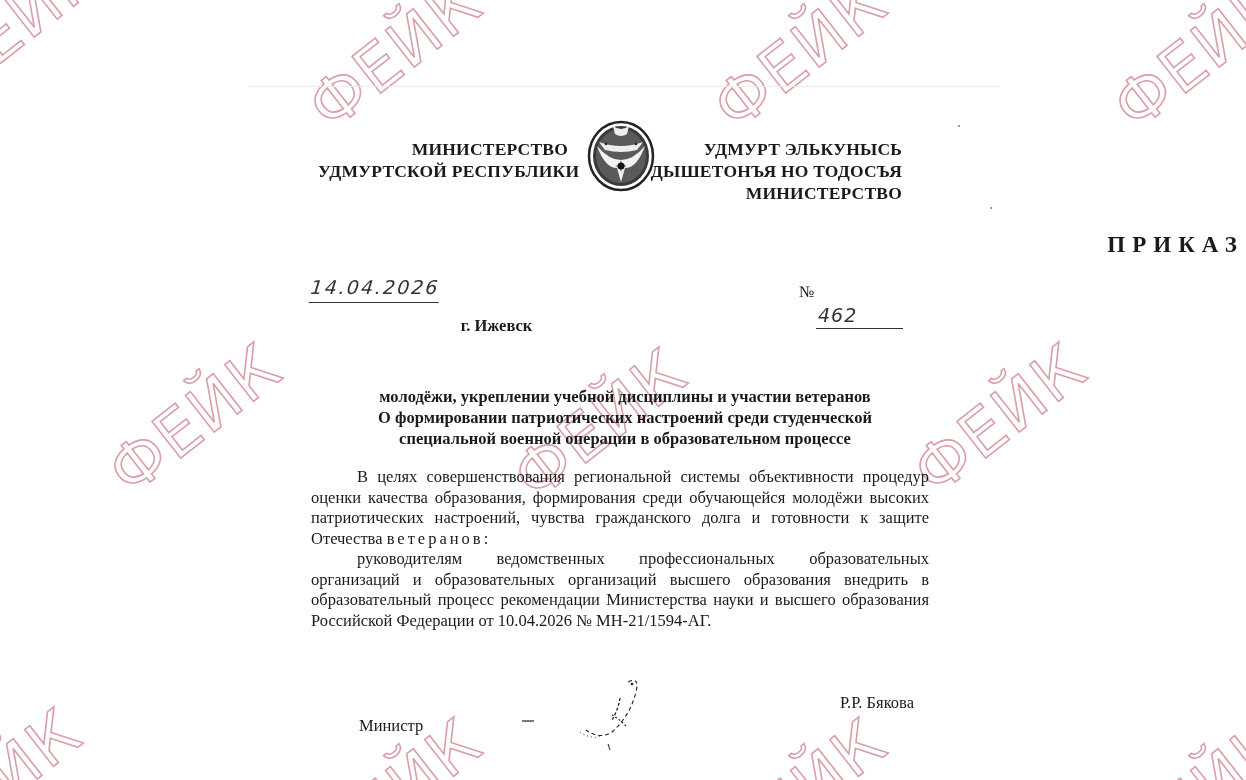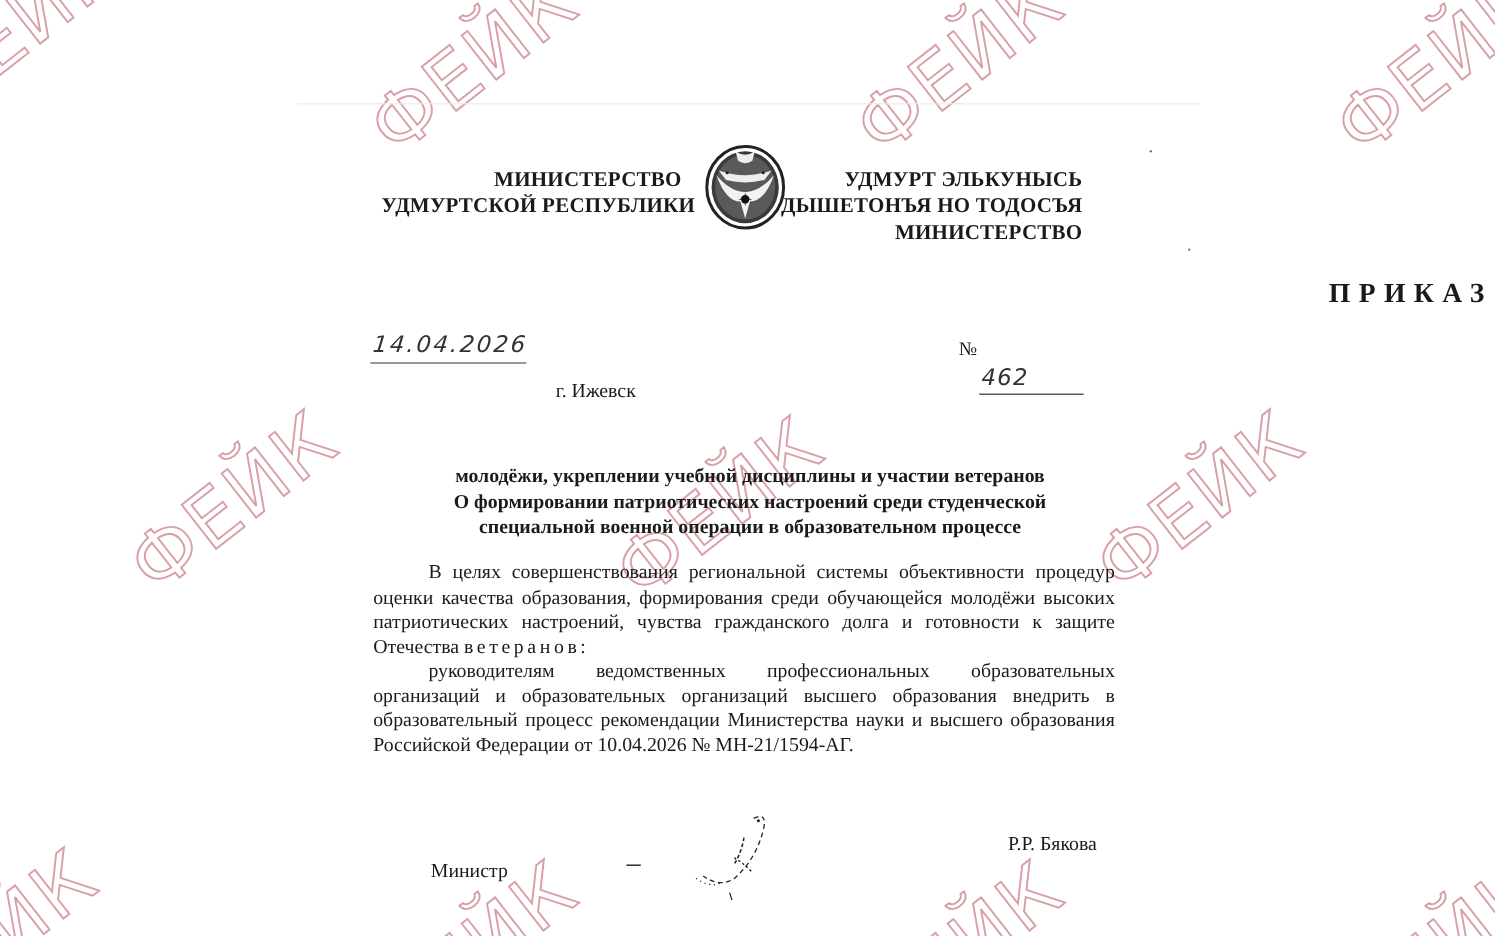--- a/index.html
+++ b/index.html
@@ -99,20 +99,21 @@
       padding-left: 2px;
       margin-top: 28px;
     }
     .city {
       position: absolute;
       left: 0;
       width: 993px;
       top: 316px;
       text-align: center;
       font-size: 16.5px;
+      font-weight: bold;
     }
     .subject {
       position: absolute;
       left: 300px;
       width: 650px;
       top: 386px;
       text-align: center;
       font-weight: bold;
       font-size: 16.5px;
       line-height: 21px;

